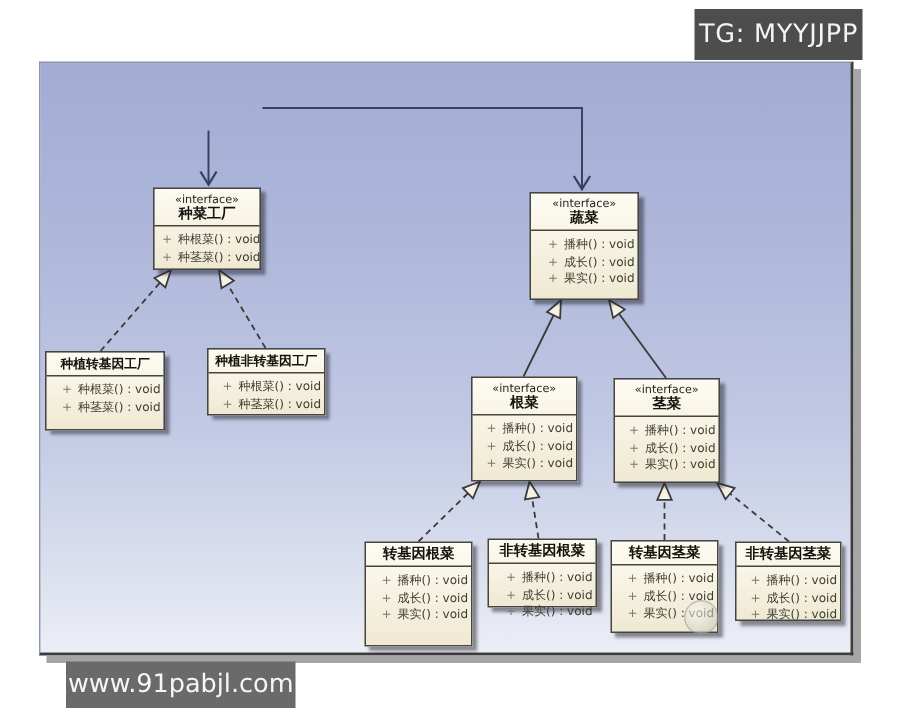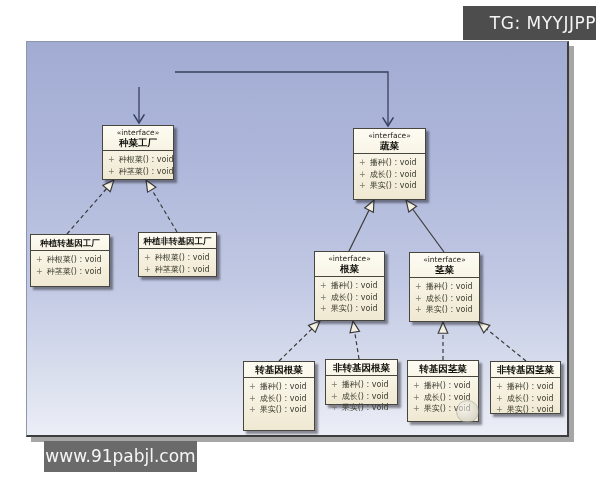--- a/index.html
+++ b/index.html
@@ -17,26 +17,26 @@
 
   
   .uml{position:absolute;box-sizing:border-box;
     background:linear-gradient(180deg,#fdfbf2 0%,#f6f1e0 55%,#efe9d3 100%);
     border:1px solid #46463e;box-shadow:3px 3px 2px rgba(35,35,45,.5);}
   .uml .hd{text-align:center;padding:2px 1px 1px;border-bottom:1px solid #46463e;}
   .uml .st{font-size:7.5px;color:#26261f;line-height:9px;display:block;}
   .uml .nm{font-size:9.5px;font-weight:bold;color:#14140e;line-height:12px;display:block;white-space:nowrap;}
   .uml .body{padding:3px 2px 2px 3px;}
   .uml .empty{height:7px;}
-  .m{font-size:8px;color:#3e3e30;line-height:11.5px;white-space:nowrap;}
+  .m{font-size:8px;color:#3e3e30;line-height:11.5px;white-space:nowrap;text-align:right;}
   .m .vis{color:#7c7a6a;margin:0 4px 0 2px;}
 
   
-  .tg-badge{position:absolute;left:463px;top:6px;width:133px;height:34px;background:#4d4d4d;
-    color:#f4f4f4;font-size:17px;line-height:34px;text-align:right;letter-spacing:.5px;}
+  .tg-badge{position:absolute;left:463px;top:6px;width:112px;height:34px;background:#4d4d4d;
+    color:#f4f4f4;font-size:17px;line-height:34px;text-align:center;letter-spacing:.5px;}
   .site-badge{position:absolute;left:8px;top:441px;width:153px;height:31px;background:#6a6a6a;
     color:#f6f6f6;font-size:17px;line-height:31px;text-align:center;margin-left:36px;}
 
   
   .wm{position:absolute;left:456px;top:400px;display:flex;align-items:center;opacity:.55;
     filter:blur(.4px);}
   .wm .logo{width:21px;height:21px;border-radius:50%;background:radial-gradient(circle at 35% 35%,#fdfdf8,#b9b8ac);
     border:1px solid #9a998c;margin-right:4px;}
   .wm .txt{font-size:13px;font-weight:bold;color:#83837a;text-shadow:0 1px 1px rgba(255,255,255,.6);white-space:nowrap;}
 </style>

